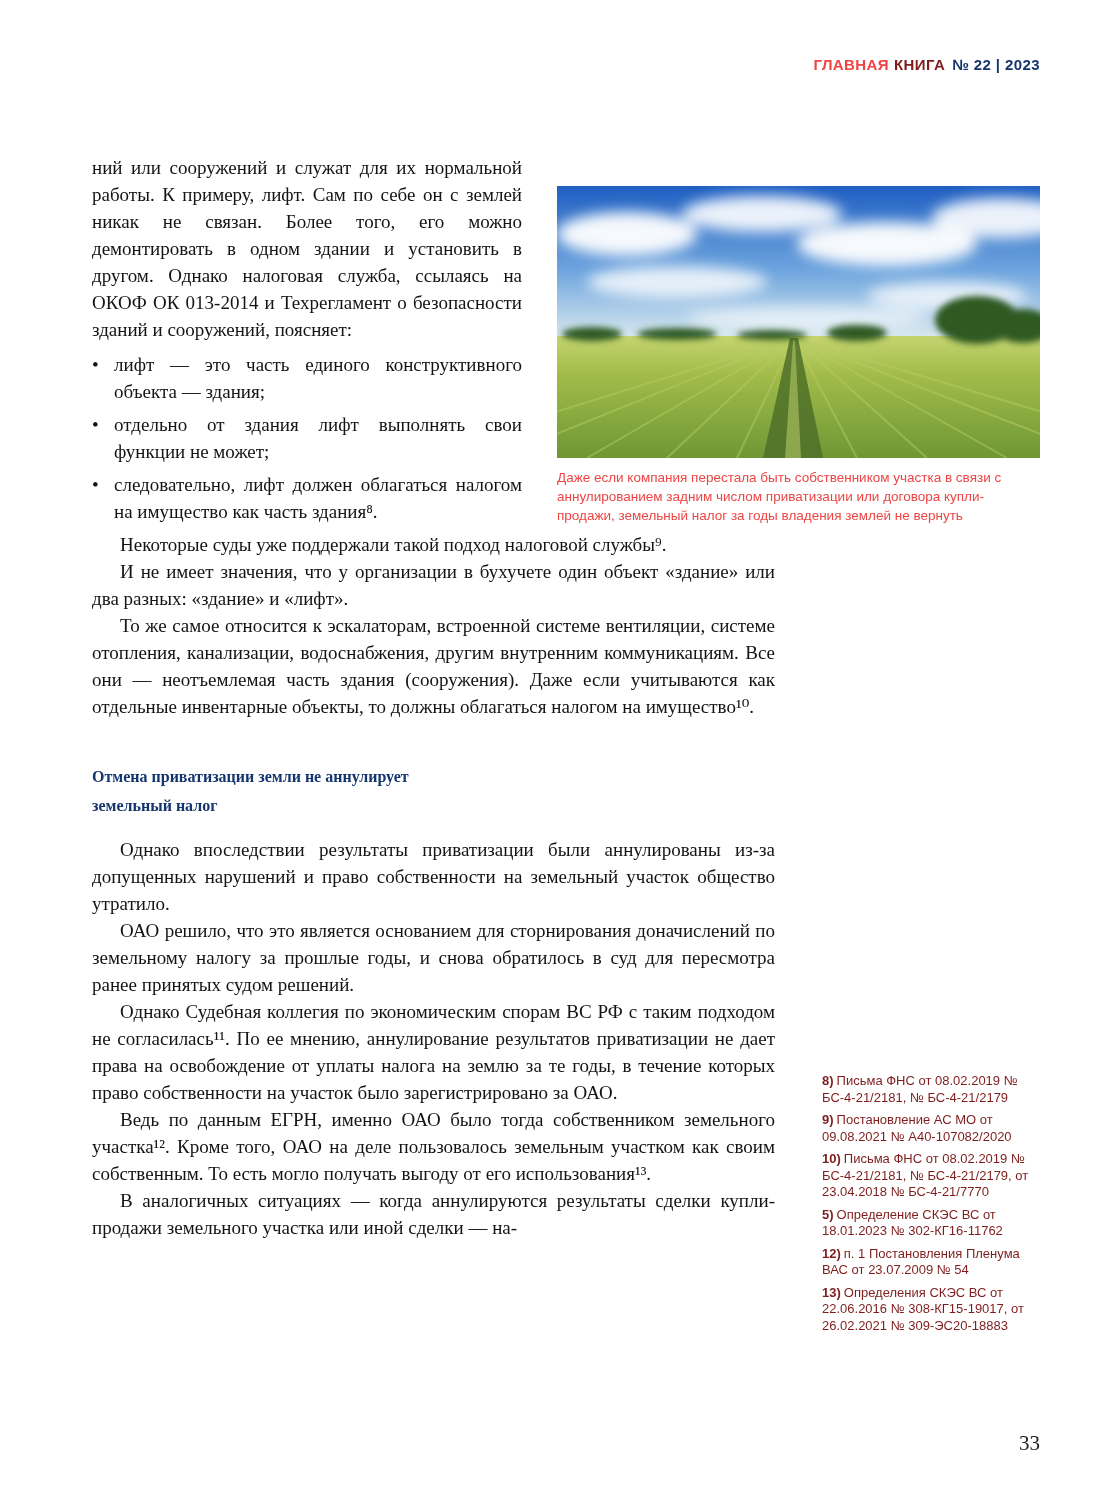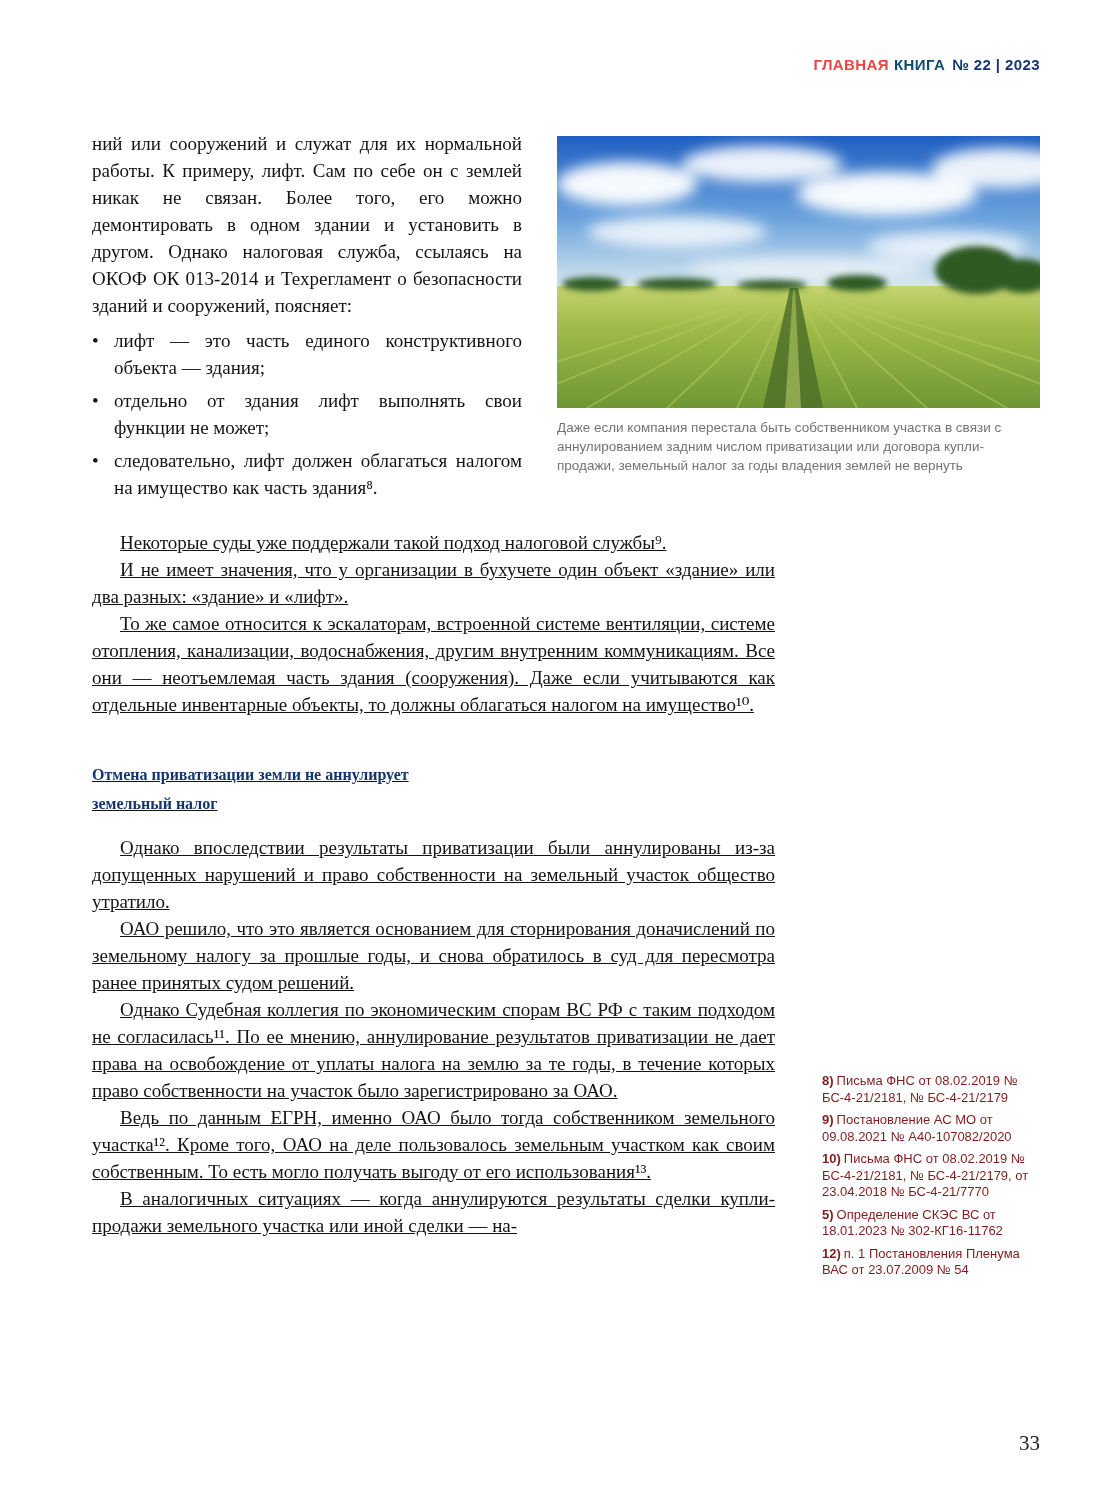--- a/index.html
+++ b/index.html
@@ -10,41 +10,41 @@
   }
   .page{position:absolute;inset:0;}
 
   
   .header{
     position:absolute;top:56px;right:64px;
     font-family:"Liberation Sans","DejaVu Sans",sans-serif;
     font-size:15px;font-weight:700;letter-spacing:.4px;white-space:nowrap;
   }
   .header .blue{color:#ef4444;}
-  .header .red{color:#0c4a6e;margin-left:5px;text-align:right;}
+  .header .red{color:#7f1d1d;margin-left:5px;text-align:right;}
   .header .issue{color:#16366e;margin-left:7px;}
 
   
   .content{position:absolute;left:92px;top:130px;width:948px;}
-  .top-row{display:flex;align-items:flex-start;}
+  .top-row{display:flex;align-items:flex-end;margin-top:24px;}
   .top-left{width:430px;font-size:19px;line-height:27px;text-align:justify;}
   .top-left p{margin:0;}
   .bullets{margin-top:8px;}
   .bullet{display:flex;margin-top:6px;}
   .bullet .mark{width:22px;flex:none;}
   .bullet .btxt{flex:1;text-align:justify;}
 
   figure.photo-col{width:483px;margin:6px 0 0 35px;padding:0;}
   .photo-frame{width:483px;height:272px;overflow:hidden;background:#7aa13c;line-height:0;}
   .caption{
     margin-top:10px;font-family:"Liberation Sans","DejaVu Sans",sans-serif;
-    font-size:13.5px;line-height:19px;color:#737373;text-align:left;
+    font-size:13.5px;line-height:19px;color:#ef4444;text-align:left;
   }
 
-  .main-col{width:683px;font-size:19px;line-height:27px;text-align:justify;margin-top:28px;text-decoration:underline;}
+  .main-col{width:683px;font-size:19px;line-height:27px;text-align:justify;margin-top:6px;}
   .main-col p{margin:0;}
   p.ind{text-indent:28px;}
   p.noind{text-indent:0;}
 
   h2.section{
     font-family:"Liberation Serif","DejaVu Serif",serif;
     font-size:16px;line-height:29px;font-weight:700;color:#14356e;
     margin:42px 0 16px 0;text-align:left;white-space:pre-line;
   }
 
@@ -177,16 +177,19 @@
     </div>
     <div class="fn">
       <span class="num">10)</span><span class="fnt">Письма ФНС от 08.02.2019 № БС-4-21/2181, № БС-4-21/2179, от 23.04.2018 № БС-4-21/7770</span>
     </div>
     <div class="fn">
       <span class="num">5)</span><span class="fnt">Определение СКЭС ВС от 18.01.2023 № 302-КГ16-11762</span>
     </div>
     <div class="fn">
       <span class="num">12)</span><span class="fnt">п. 1 Постановления Пленума ВАС от 23.07.2009 № 54</span>
     </div>
+    <div class="fn">
+      <span class="num">13)</span><span class="fnt">Определения СКЭС ВС от 22.06.2016 № 308-КГ15-19017, от 26.02.2021 № 309-ЭС20-18883</span>
+    </div>
   </aside>
 
   <div class="pageno">33</div>
 </div>
 
 </body></html>

